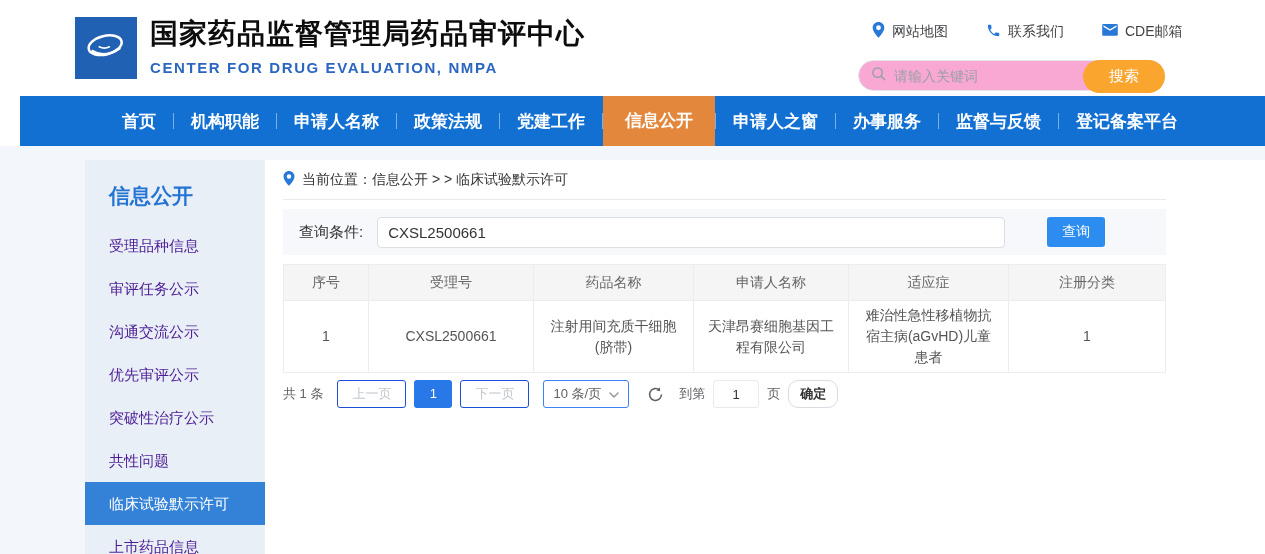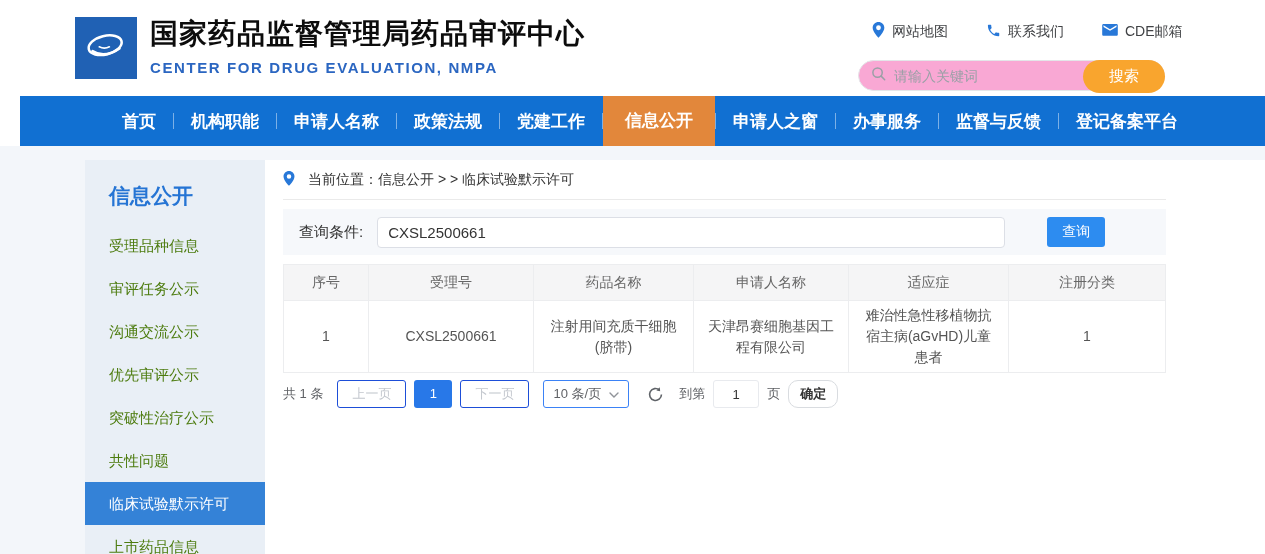--- a/index.html
+++ b/index.html
@@ -28,25 +28,25 @@
   
   .nav { height:50px; background:#1170D2; display:flex; align-items:center; padding-left:85px;margin-left:20px; }
   .nav-item { color:#fff; font-size:17px; font-weight:bold; margin:0 17px; cursor:pointer; white-space:nowrap; }
   .nav-item.active { background:#E2873B; height:50px; line-height:50px; padding:0 22px; margin:0; }
   .nav-sep { width:1px; height:16px; background:rgba(255,255,255,0.45); }
 
   
   .page { position:relative; height:408px; background:#F3F6FA; }
   .sidebar { position:absolute; left:85px; top:14px; bottom:0; width:180px; background:#E9EFF6; padding-top:16px; }
   .sidebar-title { color:#2574D4; font-size:21px; font-weight:bold; padding:6px 0 14px 24px; }
-  .side-item { height:43px; line-height:43px; padding-left:24px; font-size:15px; color:#4d7c0f; cursor:pointer; }
+  .side-item { height:43px; line-height:43px; padding-left:24px; font-size:15px; color:#4c1d95; cursor:pointer; }
   .side-item.active { background:#3482D7; color:#fff; }
 
   .main { position:absolute; left:265px; top:14px; right:0; bottom:0; background:#fff; padding:0 99px 0 18px; }
-  .breadcrumb { height:40px; display:flex; align-items:center; gap:13px;
+  .breadcrumb { height:40px; display:flex; align-items:center; gap:7px;
     font-size:14px; color:#333; border-bottom:1px solid #EAEAEA; }
 
   .query-row { margin-top:9px; height:46px; background:#F6F8FB; display:flex; align-items:center; }
   .query-label { font-size:15px; color:#333; margin-left:16px; margin-right:14px; }
   .query-input { width:628px; height:31px; border:1px solid #DCDFE6; border-radius:4px;
     padding:0 10px; font-size:15px; color:#333; background:#fff; outline:none; font-family:inherit; }
   .query-btn { margin-left:42px; width:58px; height:30px; background:#2D8CF0; color:#fff;
     border:none; border-radius:3px; font-size:14px; cursor:pointer; font-family:inherit; }
 
   table.results { margin-top:9px; width:100%; border-collapse:collapse; table-layout:fixed; }

